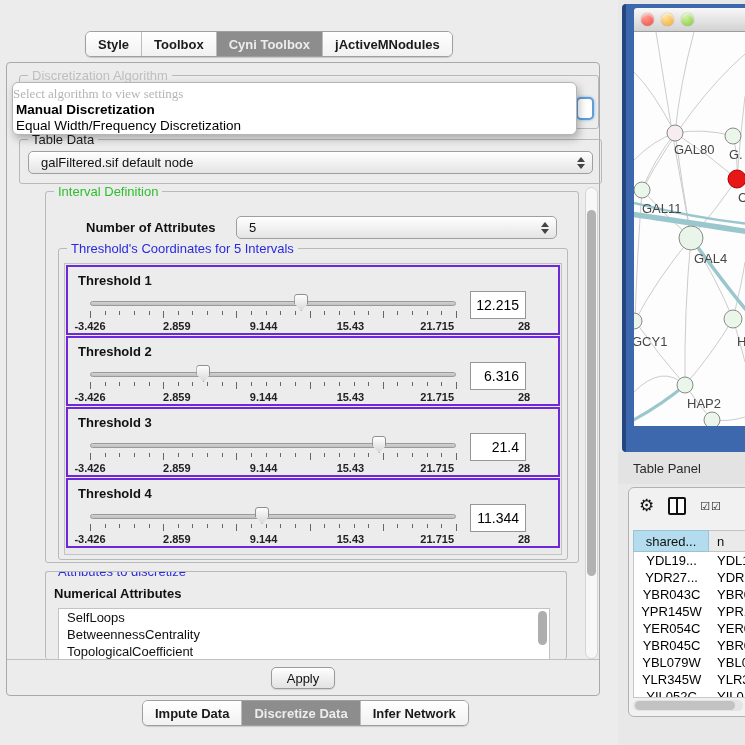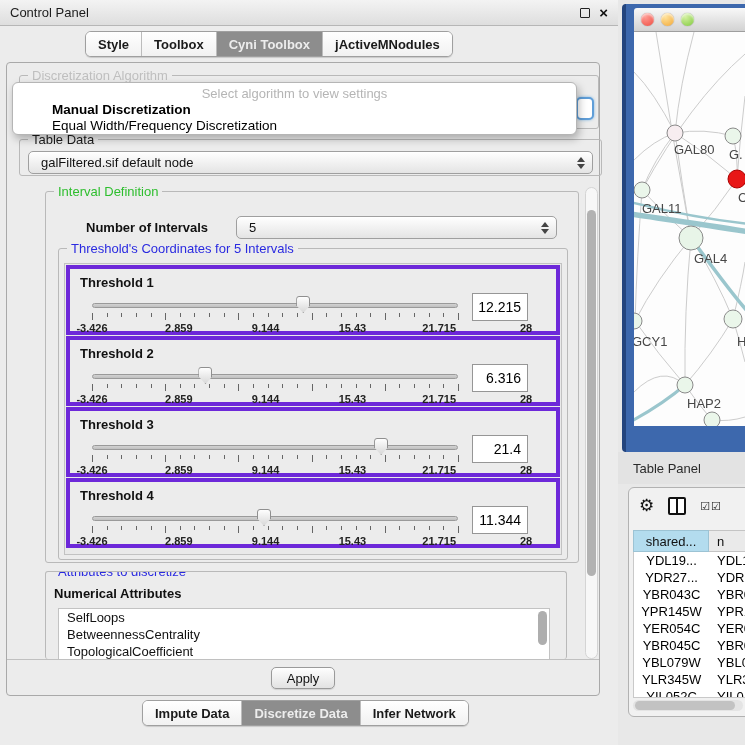--- a/index.html
+++ b/index.html
@@ -50,38 +50,38 @@
   #disc-group { left:12px; top:12px; width:580px; height:54px; }
   #disc-group .group-label { color:#bfbfbf; }
   #disc-combo-tip { position:absolute; left:556px; top:21px; width:18px; height:23px;
     background:#fff; border:2px solid #5f9ed8; border-radius:5px;
     box-shadow:0 0 3px #7db4e0; }
 
   
   #algo-popup { position:absolute; left:12px; top:82px; width:565px; height:53px;
     background:#fff; border:1px solid #b5b5b5; border-radius:6px;
     box-shadow:2px 4px 9px rgba(0,0,0,.28); z-index:30; padding-top:3px; overflow:hidden; }
-  #algo-popup .hint { text-align:center; font-size:13px; color:#b5b5b5; height:16px; }
-  #algo-popup .algo-item { font-size:13.5px; color:#000; padding:0 3px; height:16px; line-height:16px;margin-left:36px; }
+  #algo-popup .hint { font-size:13px; color:#b5b5b5; height:16px;font-family:Liberation Serif, serif; }
+  #algo-popup .algo-item { font-size:13.5px; color:#000; padding:0 3px; height:16px; line-height:16px; }
   #algo-popup .algo-item.bold { font-weight:bold; }
 
-  #table-data-group { left:12px; top:76px; width:583px; height:37px; }
+  #table-data-group { left:12px; top:76px; width:583px; height:45px; }
   #table-data-combo { left:8px; top:11px; width:565px; }
 
   #interval-group { left:38px; top:128px; width:534px; height:372px; }
   #interval-group > .group-label { color:#2ebe2e; }
   .field-label { position:absolute; font-size:13px; font-weight:bold; color:#111; }
   #num-int-label { left:40px; top:28px; }
   #num-int-combo { left:190px; top:24px; width:321px; }
 
   #thresholds-group { left:12px; top:56px; width:510px; height:312px; }
   #thresholds-group > .group-label { color:#2a2ae0; }
   #threshold-stack { position:absolute; left:5px; top:14px; width:498px; height:292px;
     border:1px solid #c2c2c2; padding:1px; background:#e9e9e9; }
-  .threshold-box { position:relative; width:494px; height:70px; border:4px solid #6d28d9;
+  .threshold-box { position:relative; width:494px; height:70px; border:2px solid #6d28d9;
     background:#ececec; margin-bottom:1px; }
   .th-label { position:absolute; left:10px; top:6px; font-size:13px; font-weight:bold; color:#111; }
   .slider { position:absolute; left:22px; top:0; width:366px; height:70px; }
   .track { position:absolute; left:0; top:34px; width:366px; height:5px; border-radius:3px;
     background:linear-gradient(#d2d2d2,#c0c0c0); border:1px solid #9a9a9a; }
   .thumb { position:absolute; top:27px; width:14px; height:17px;
     background:linear-gradient(#fefefe,#d9d9d9); border:1px solid #8f8f8f;
     clip-path:polygon(0 0,100% 0,100% 55%,50% 100%,0 55%); border-radius:3px; }
   .ticks { position:absolute; left:0; top:44px; width:366px; height:8px; }
   .tick { position:absolute; width:1px; background:#666; top:0; }
@@ -150,27 +150,20 @@
   #tp-hscroll { position:absolute; left:4px; top:212px; width:110px; height:11px;
     background:#e4e4e4; border-radius:6px; }
   #tp-hthumb { position:absolute; left:2px; top:1px; width:100px; height:9px; background:#c2c2c2; border-radius:5px; }
 
   .net-tab-icon { width:14px; height:14px; display:inline-block; }
 </style>
 </head>
 <body>
 
 <div id="control-panel">
-  <div class="titlebar">
-    <span class="t-title">Control Panel</span>
-    <span class="win-icons">
-      <span class="float-ic"></span>
-      <span class="close-ic">×</span>
-    </span>
-  </div>
 
   <div class="seg" id="top-tabs">
       <div class="seg-item">
         <span>Style</span>
       </div>
       <div class="seg-item">
         <span>Toolbox</span>
       </div>
       <div class="seg-item sel">
         <span>Cyni Toolbox</span>
@@ -193,21 +186,21 @@
         <span>galFiltered.sif default node</span>
         <span class="stepper">
             <i class="up"></i>
             <i class="dn"></i>
           </span>
       </div>
     </div>
 
     <div class="group" id="interval-group">
       <span class="group-label">Interval Definition</span>
-      <span class="field-label" id="num-int-label">Number of Intervals</span>
+      <span class="field-label" id="num-int-label">Number of Attributes</span>
       <div class="combo" id="num-int-combo">
         <span>5</span>
         <span class="stepper">
             <i class="up"></i>
             <i class="dn"></i>
           </span>
       </div>
 
       <div class="group" id="thresholds-group">
         <span class="group-label">Threshold's Coordinates for 5 Intervals</span>

